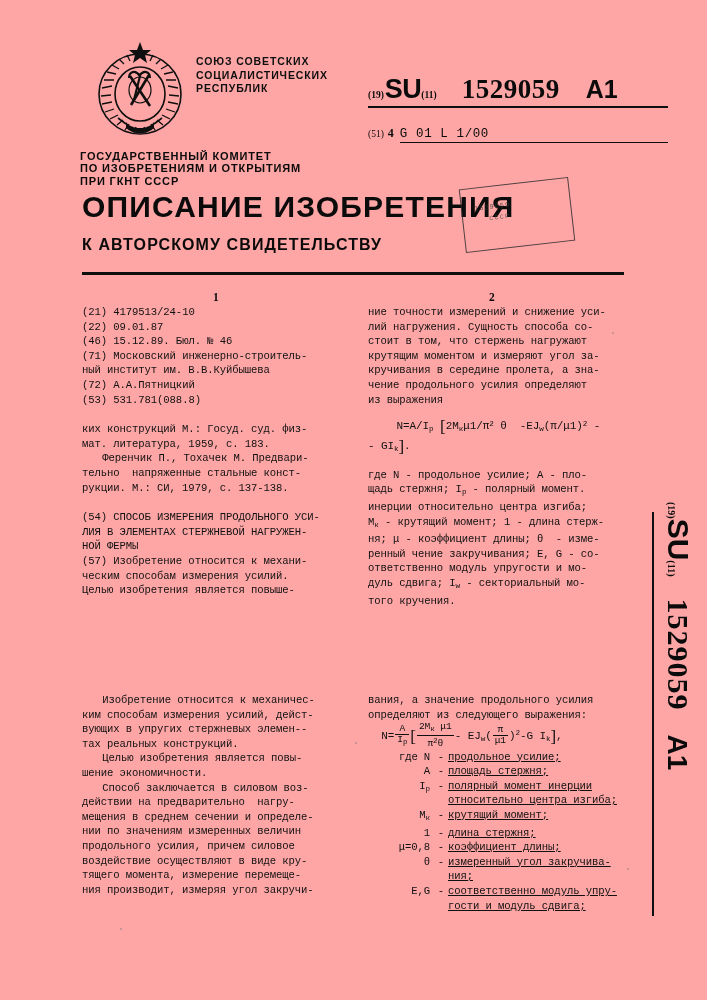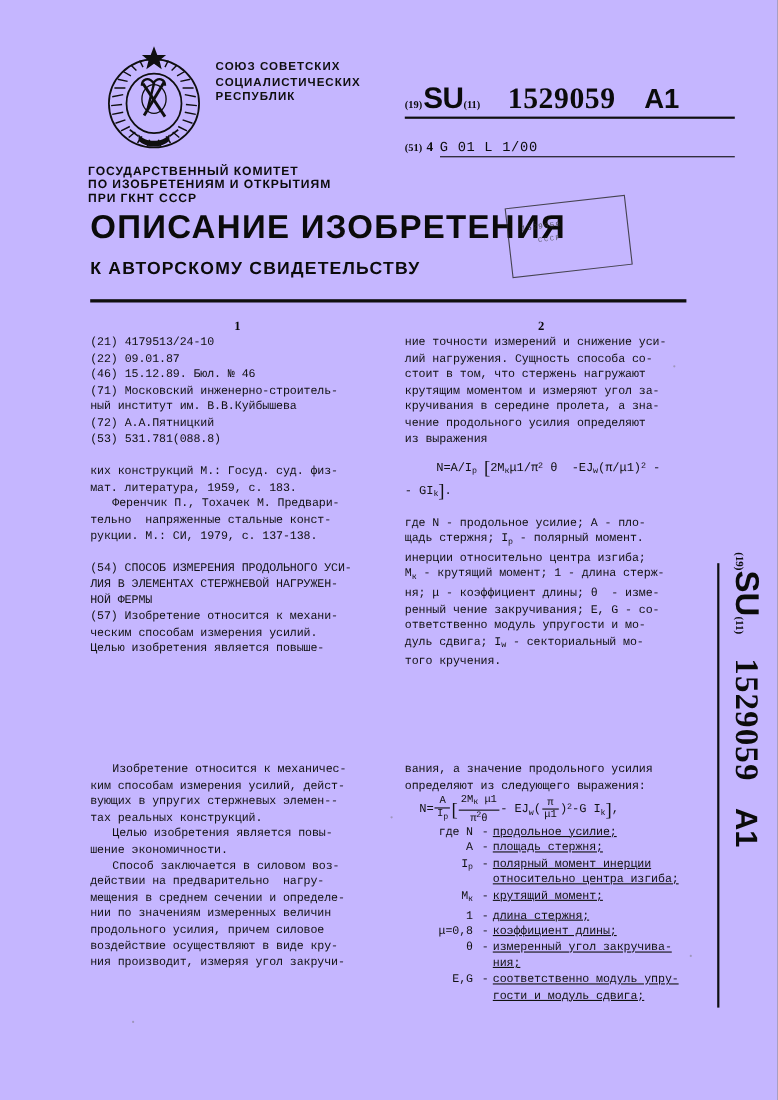--- a/index.html
+++ b/index.html
@@ -4,21 +4,21 @@
 <style>
   html, body {
     margin: 0;
     padding: 0;
     background: #8a8a8a;
   }
   #page {
     position: relative;
     width: 707px;
     height: 1000px;
-    background: #c4b5fd;
+    background: #fca5a5;
     overflow: hidden;
     font-family: "Liberation Serif", serif;
     color: #0d0d0d;
     filter: contrast(1.02);
   }
 
   
   #masthead { position: absolute; left: 0; top: 0; width: 707px; height: 280px; }
 
   .emblem {
@@ -78,21 +78,21 @@
 
   .ipc-row {
     position: absolute;
     left: 368px; top: 126px;
     width: 300px;
     display: flex;
     align-items: baseline;
   }
   .ipc-num {
     font-family: "Liberation Serif", serif;
-    font-size: 9.5px; font-weight: bold; margin-right: 4px;
+    font-size: 9.5px; font-weight: normal; margin-right: 4px;
   }
   .ipc-four { font-size: 12px; font-weight: bold; margin-right: 6px; }
   .ipc-class {
     font-family: "Liberation Mono", monospace;
     font-size: 12.5px;
     letter-spacing: 0.6px;
     border-bottom: 1.6px solid #111;
     padding-bottom: 1px;
     flex: 1;
   }
@@ -409,20 +409,21 @@
     <div class="ln">вующих в упругих стержневых элемен--</div>
     <div class="ln">тах реальных конструкций.</div>
     <div class="ln indent">Целью изобретения является повы-</div>
     <div class="ln">шение экономичности.</div>
     <div class="ln indent">Способ заключается в силовом воз-</div>
     <div class="ln">действии на предварительно  нагру-</div>
     <div class="ln">мещения в среднем сечении и определе-</div>
     <div class="ln">нии по значениям измеренных величин</div>
     <div class="ln">продольного усилия, причем силовое</div>
     <div class="ln">воздействие осуществляют в виде кру-</div>
+    <div class="ln">тящего момента, измерение перемеще-</div>
     <div class="ln">ния производит, измеряя угол закручи-</div>
   </div>
 
   <div class="col" id="col-right-bot">
     <div class="ln">вания, а значение продольного усилия</div>
     <div class="ln">определяют из следующего выражения:</div>
 
     <div class="formula" style="padding-left:1.2em;">
       <span>N=</span><span class="frac"><span class="num">A</span><span class="den"><span>I</span><sub>p</sub></span></span><span class="brk">[</span><span class="frac"><span class="num"><span>2M</span><sub>к</sub><span> μ1</span></span><span class="den"><span>π</span><sup>2</sup><span>θ</span></span></span><span>- EJ</span><sub>w</sub>(<span class="frac"><span class="num">π</span><span class="den">μ1</span></span>)<sup>2</sup><span>-G  I</span><sub>k</sub><span class="brk">]</span>,
     </div>

